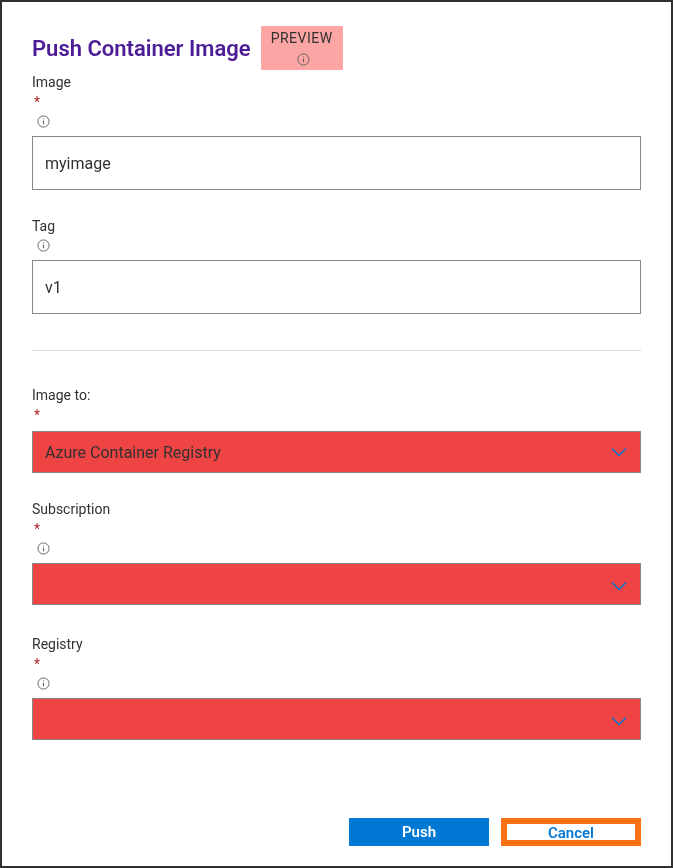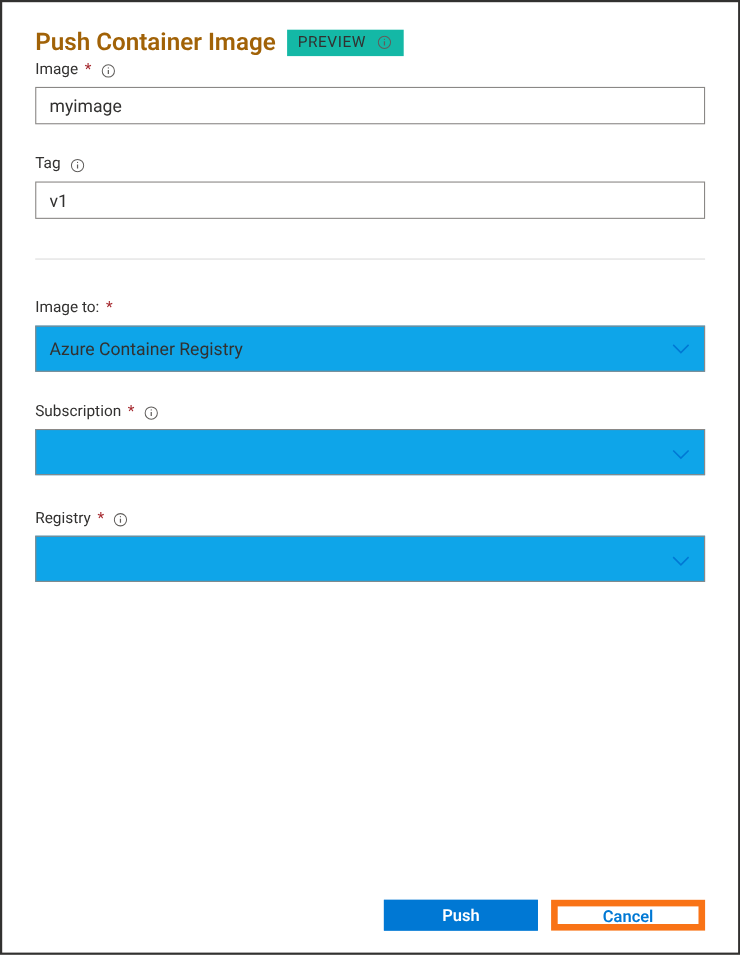--- a/index.html
+++ b/index.html
@@ -22,68 +22,70 @@
     }
     .header {
       display: flex;
       align-items: center;
       gap: 10px;
       margin-bottom: 4px;
     }
     .title {
       font-size: 22px;
       font-weight: 600;
-      color: #a16207;
+      color: #4c1d95;
     }
     .preview-badge {
-      background: #14b8a6;
+      background: #fca5a5;
       padding: 4px 10px;
       font-size: 14px;
       color: #323130;
       display: inline-flex;
       align-items: center;
       gap: 6px;
       font-weight: 400;
       letter-spacing: 0.5px;
+      flex-direction: column;
     }
     .subtitle {
       font-size: 15px;
       color: #323130;
       margin-bottom: 40px;
     }
     .form-group {
       margin-bottom: 28px;
     }
     .label-row {
       display: flex;
-      align-items: flex-end;
+      align-items: flex-start;
       gap: 4px;
       margin-bottom: 8px;
       font-size: 14px;
       color: #323130;
+      flex-direction: column;
     }
     .required {
       color: #a4262c;
       margin-left: 2px;
     }
     .info-icon {
       width: 14px;
       height: 14px;
       display: inline-flex;
       align-items: center;
       justify-content: center;
       margin-left: 4px;
     }
     .info-icon svg {
       width: 13px;
       height: 13px;
     }
     .text-input {
       width: 100%;
-      height: 34px;
+      height: 54px;
       border: 1px solid #8a8886;
       padding: 0 12px;
       font-size: 16px;
       color: #323130;
       font-family: inherit;
       outline: none;
     }
     .divider {
       border: none;
       border-top: 1px solid #dcdcdc;
@@ -93,21 +95,21 @@
       position: relative;
       width: 100%;
     }
     .select-input {
       width: 100%;
       height: 42px;
       border: 1px solid #8a8886;
       padding: 0 40px 0 12px;
       font-size: 16px;
       color: #323130;
-      background: #0ea5e9;
+      background: #ef4444;
       text-align: left;
       cursor: pointer;
       font-family: inherit;
       appearance: none;
       outline: none;
     }
     .chevron {
       position: absolute;
       right: 14px;
       top: 50%;

